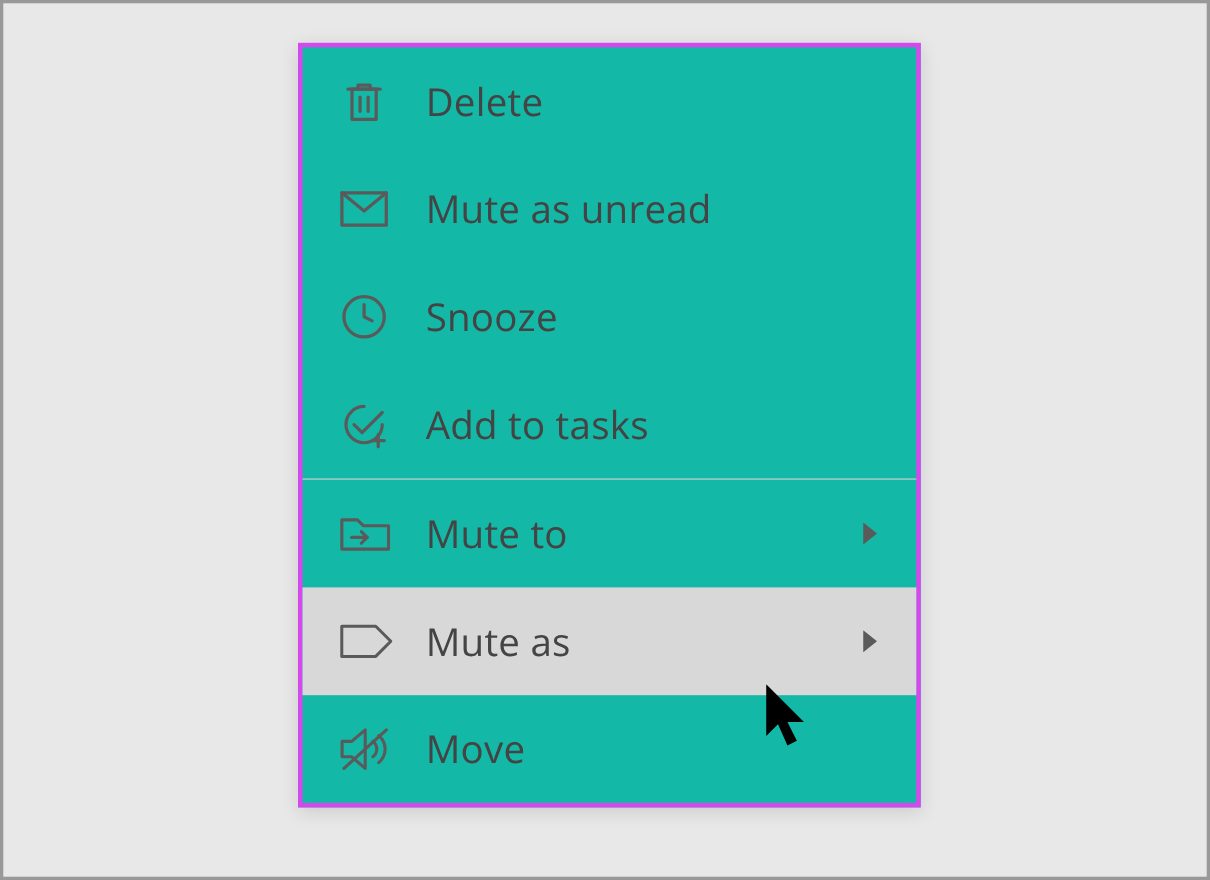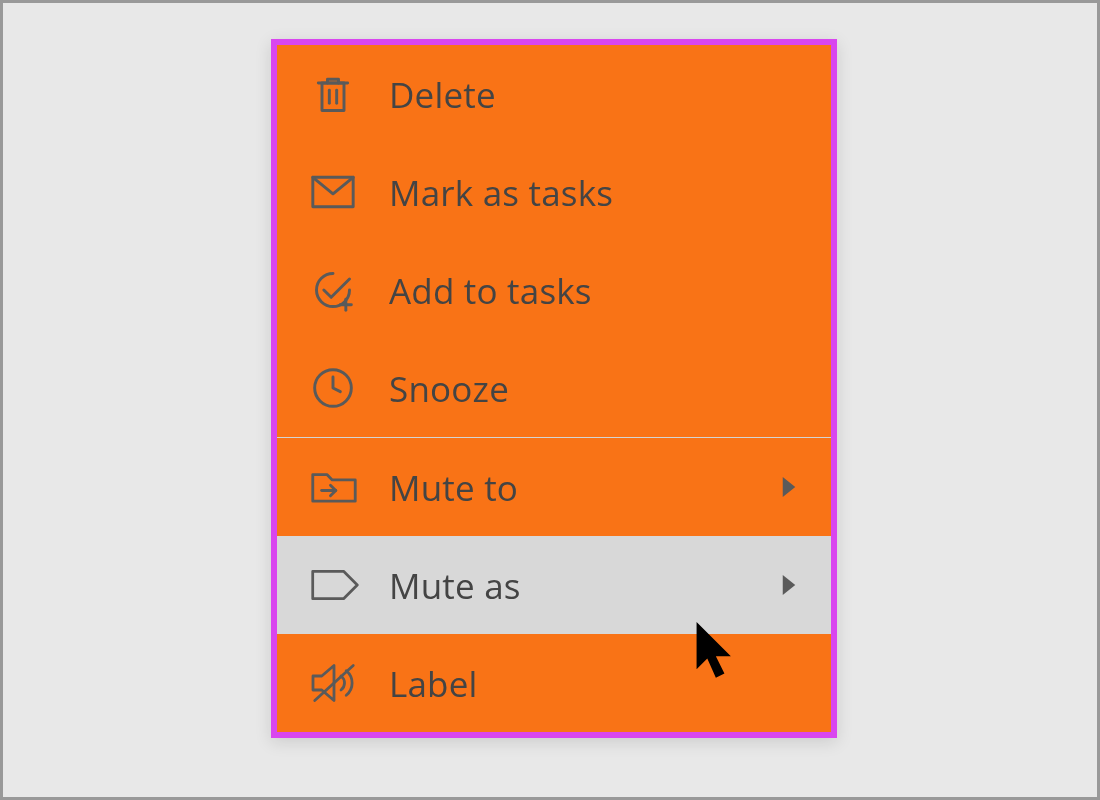--- a/index.html
+++ b/index.html
@@ -10,23 +10,23 @@
       border: 3px solid #999;
       font-family: "Segoe UI", "Open Sans", Helvetica, Arial, sans-serif;
       position: relative;
       overflow: hidden;
     }
     .context-menu {
       position: absolute;
       left: 268px;
       top: 36px;
       width: 566px;
-      background: #f97316;
+      background: #14b8a6;
       box-shadow: 0 4px 16px rgba(0,0,0,0.12);
-      border: 6px solid #d946ef;
+      border: 4px solid #d946ef;
     }
     .menu-item {
       display: flex;
       align-items: center;
       height: 98px;
       padding: 0 30px 0 34px;
       cursor: default;
       color: #3c3c3c;
     }
     .menu-item.hovered {
@@ -88,43 +88,43 @@
     <span class="menu-label">Delete</span>
   </div>
 
   <div class="menu-item">
     <span class="icon-slot">
       <svg width="44" height="36" viewBox="0 0 24 18" fill="none" stroke-width="1.6" stroke-linecap="round" stroke-linejoin="round">
         <rect x="1" y="1" width="22" height="16"></rect>
         <polyline points="1,1 12,10 23,1"></polyline>
       </svg>
     </span>
-    <span class="menu-label">Mark as tasks</span>
+    <span class="menu-label">Mute as unread</span>
+  </div>
+
+  <div class="menu-item">
+    <span class="icon-slot">
+      <svg width="44" height="44" viewBox="0 0 24 24" fill="none" stroke-width="1.6" stroke-linecap="round" stroke-linejoin="round">
+        <circle cx="12" cy="12" r="10"></circle>
+        <polyline points="12,6 12,12 16,14"></polyline>
+      </svg>
+    </span>
+    <span class="menu-label">Snooze</span>
   </div>
 
   <div class="menu-item">
     <span class="icon-slot">
       <svg width="44" height="44" viewBox="0 0 24 24" fill="none" stroke-width="1.6" stroke-linecap="round" stroke-linejoin="round">
         <path d="M21 12 A9 9 0 1 1 12 3"></path>
         <polyline points="7,12 11,16 21,6"></polyline>
         <line x1="19" y1="17" x2="19" y2="23"></line>
         <line x1="16" y1="20" x2="22" y2="20"></line>
       </svg>
     </span>
     <span class="menu-label">Add to tasks</span>
-  </div>
-
-  <div class="menu-item">
-    <span class="icon-slot">
-      <svg width="44" height="44" viewBox="0 0 24 24" fill="none" stroke-width="1.6" stroke-linecap="round" stroke-linejoin="round">
-        <circle cx="12" cy="12" r="10"></circle>
-        <polyline points="12,6 12,12 16,14"></polyline>
-      </svg>
-    </span>
-    <span class="menu-label">Snooze</span>
   </div>
 
   <div class="separator"></div>
 
   <div class="menu-item">
     <span class="icon-slot">
       <svg width="46" height="38" viewBox="0 0 26 20" fill="none" stroke-width="1.6" stroke-linecap="round" stroke-linejoin="round">
         <path d="M1 3 h8 l3 3 h13 v12 H1 Z"></path>
         <line x1="6" y1="12" x2="14" y2="12"></line>
         <polyline points="11,9 14,12 11,15"></polyline>
@@ -154,21 +154,21 @@
 
   <div class="menu-item">
     <span class="icon-slot">
       <svg width="46" height="42" viewBox="0 0 26 24" fill="none" stroke-width="1.6" stroke-linecap="round" stroke-linejoin="round">
         <polygon points="1,8 6,8 13,2 13,22 6,16 1,16"></polygon>
         <path d="M17 8 a5 5 0 0 1 0 8"></path>
         <path d="M20 5 a9 9 0 0 1 0 14"></path>
         <line x1="2" y1="22" x2="24" y2="2"></line>
       </svg>
     </span>
-    <span class="menu-label">Label</span>
+    <span class="menu-label">Move</span>
   </div>
 
 </div>
 
 <div class="cursor">
   <svg width="44" height="60" viewBox="0 0 20 28">
     <polygon points="0,0 0,22 5,17 9,26 13,24 9,16 16,16" fill="#000"></polygon>
   </svg>
 </div>
 

